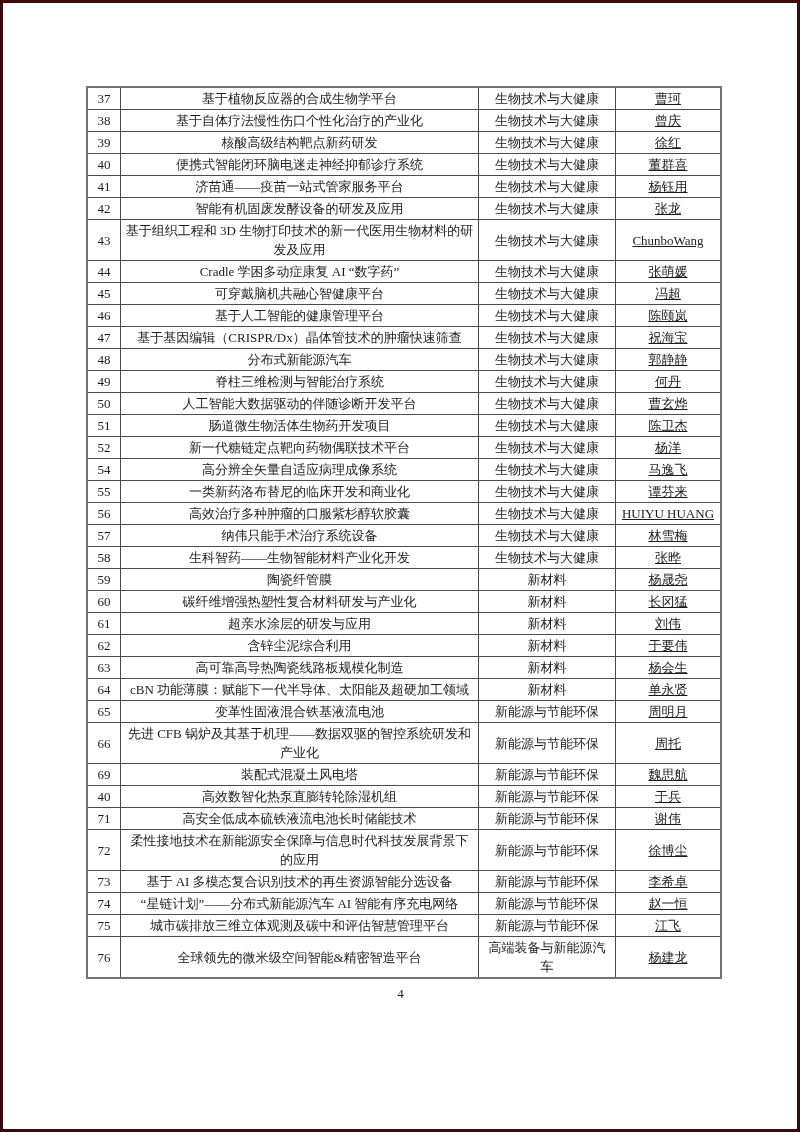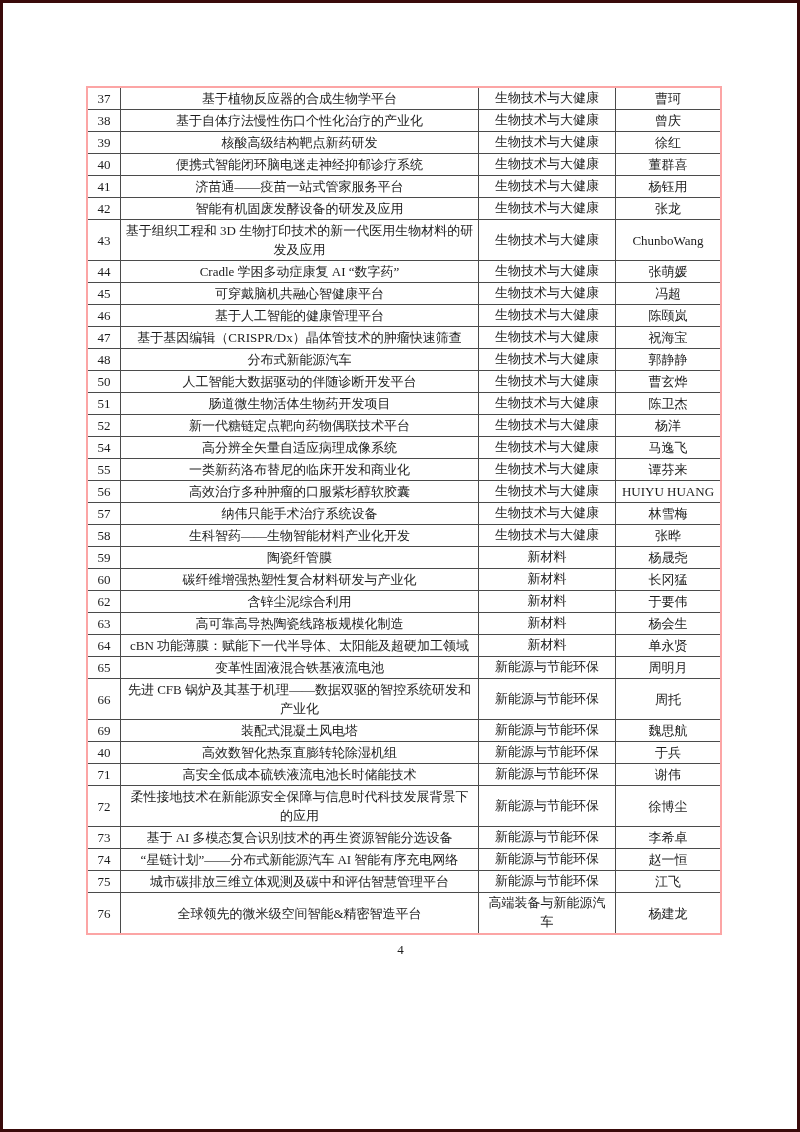--- a/index.html
+++ b/index.html
@@ -15,37 +15,37 @@
     box-sizing:border-box;
     border:3px solid #3a0a0a;
     background:#ffffff;
     overflow:hidden;
   }
   table.projects{
     border-collapse:collapse;
     table-layout:fixed;
     width:629px;
     margin:83px 0 0 83px;
-    border:2px solid #fca5a5;
+    border:2px solid #737373;
   }
   table.projects td{
     border:1px solid #4b4b4b;
     text-align:center;
     vertical-align:middle;
     padding:1px 4px;
     font-size:13px;
     line-height:19px;
     color:#1c1c1c;
     overflow:hidden;
     word-break:break-word;
   }
   td.c-no{width:24px;font-size:12.5px;}
   td.c-project{width:349px;}
-  td.c-category{width:128px;font-family:Liberation Mono, monospace;}
-  td.c-person{width:96px;}
+  td.c-category{width:128px;}
+  td.c-person{width:96px;text-decoration:underline;}
   .page-number{
     width:629px;
     margin:7px 0 0 83px;
     text-align:center;
     font-size:13px;
     color:#1c1c1c;
   }
 </style>
 </head>
 <body>
@@ -119,20 +119,26 @@
           <td class="c-category">生物技术与大健康</td>
           <td class="c-person">祝海宝</td>
         </tr>
         <tr>
           <td class="c-no">48</td>
           <td class="c-project">分布式新能源汽车</td>
           <td class="c-category">生物技术与大健康</td>
           <td class="c-person">郭静静</td>
         </tr>
         <tr>
+          <td class="c-no">49</td>
+          <td class="c-project">脊柱三维检测与智能治疗系统</td>
+          <td class="c-category">生物技术与大健康</td>
+          <td class="c-person">何丹</td>
+        </tr>
+        <tr>
           <td class="c-no">50</td>
           <td class="c-project">人工智能大数据驱动的伴随诊断开发平台</td>
           <td class="c-category">生物技术与大健康</td>
           <td class="c-person">曹玄烨</td>
         </tr>
         <tr>
           <td class="c-no">51</td>
           <td class="c-project">肠道微生物活体生物药开发项目</td>
           <td class="c-category">生物技术与大健康</td>
           <td class="c-person">陈卫杰</td>
@@ -177,20 +183,26 @@
           <td class="c-no">59</td>
           <td class="c-project">陶瓷纤管膜</td>
           <td class="c-category">新材料</td>
           <td class="c-person">杨晟尧</td>
         </tr>
         <tr>
           <td class="c-no">60</td>
           <td class="c-project">碳纤维增强热塑性复合材料研发与产业化</td>
           <td class="c-category">新材料</td>
           <td class="c-person">长冈猛</td>
+        </tr>
+        <tr>
+          <td class="c-no">61</td>
+          <td class="c-project">超亲水涂层的研发与应用</td>
+          <td class="c-category">新材料</td>
+          <td class="c-person">刘伟</td>
         </tr>
         <tr>
           <td class="c-no">62</td>
           <td class="c-project">含锌尘泥综合利用</td>
           <td class="c-category">新材料</td>
           <td class="c-person">于要伟</td>
         </tr>
         <tr>
           <td class="c-no">63</td>
           <td class="c-project">高可靠高导热陶瓷线路板规模化制造</td>

